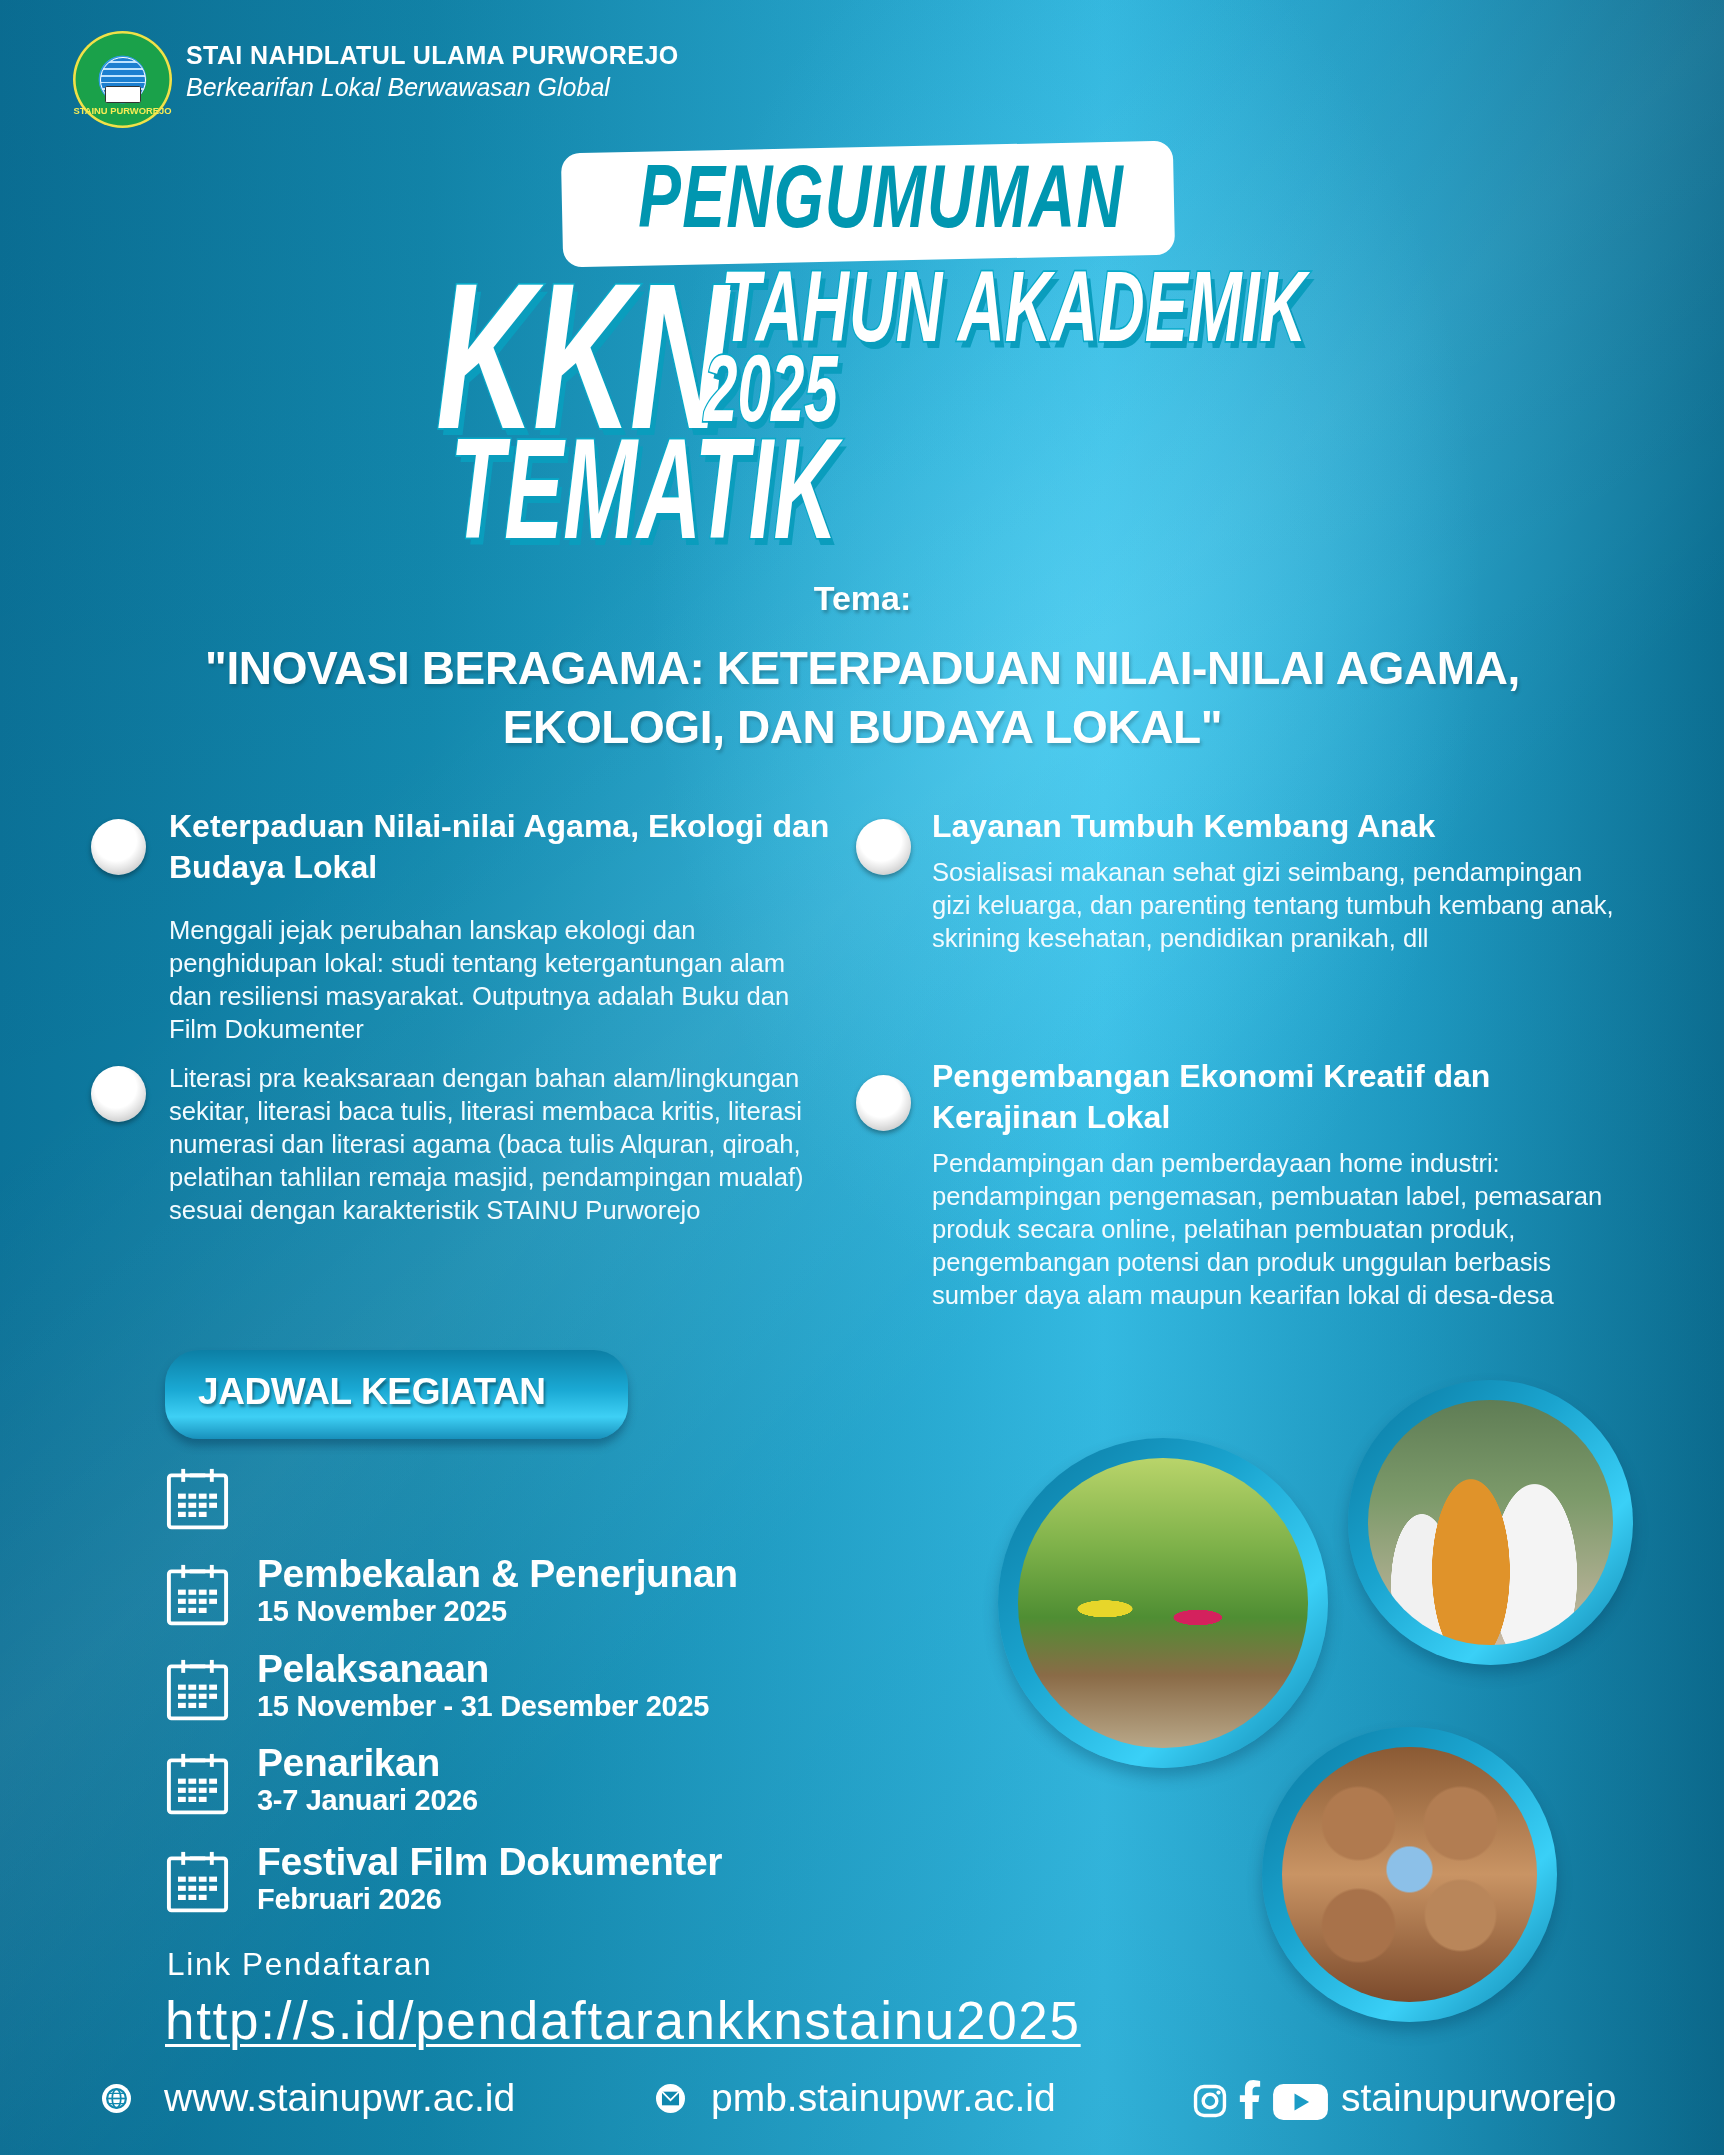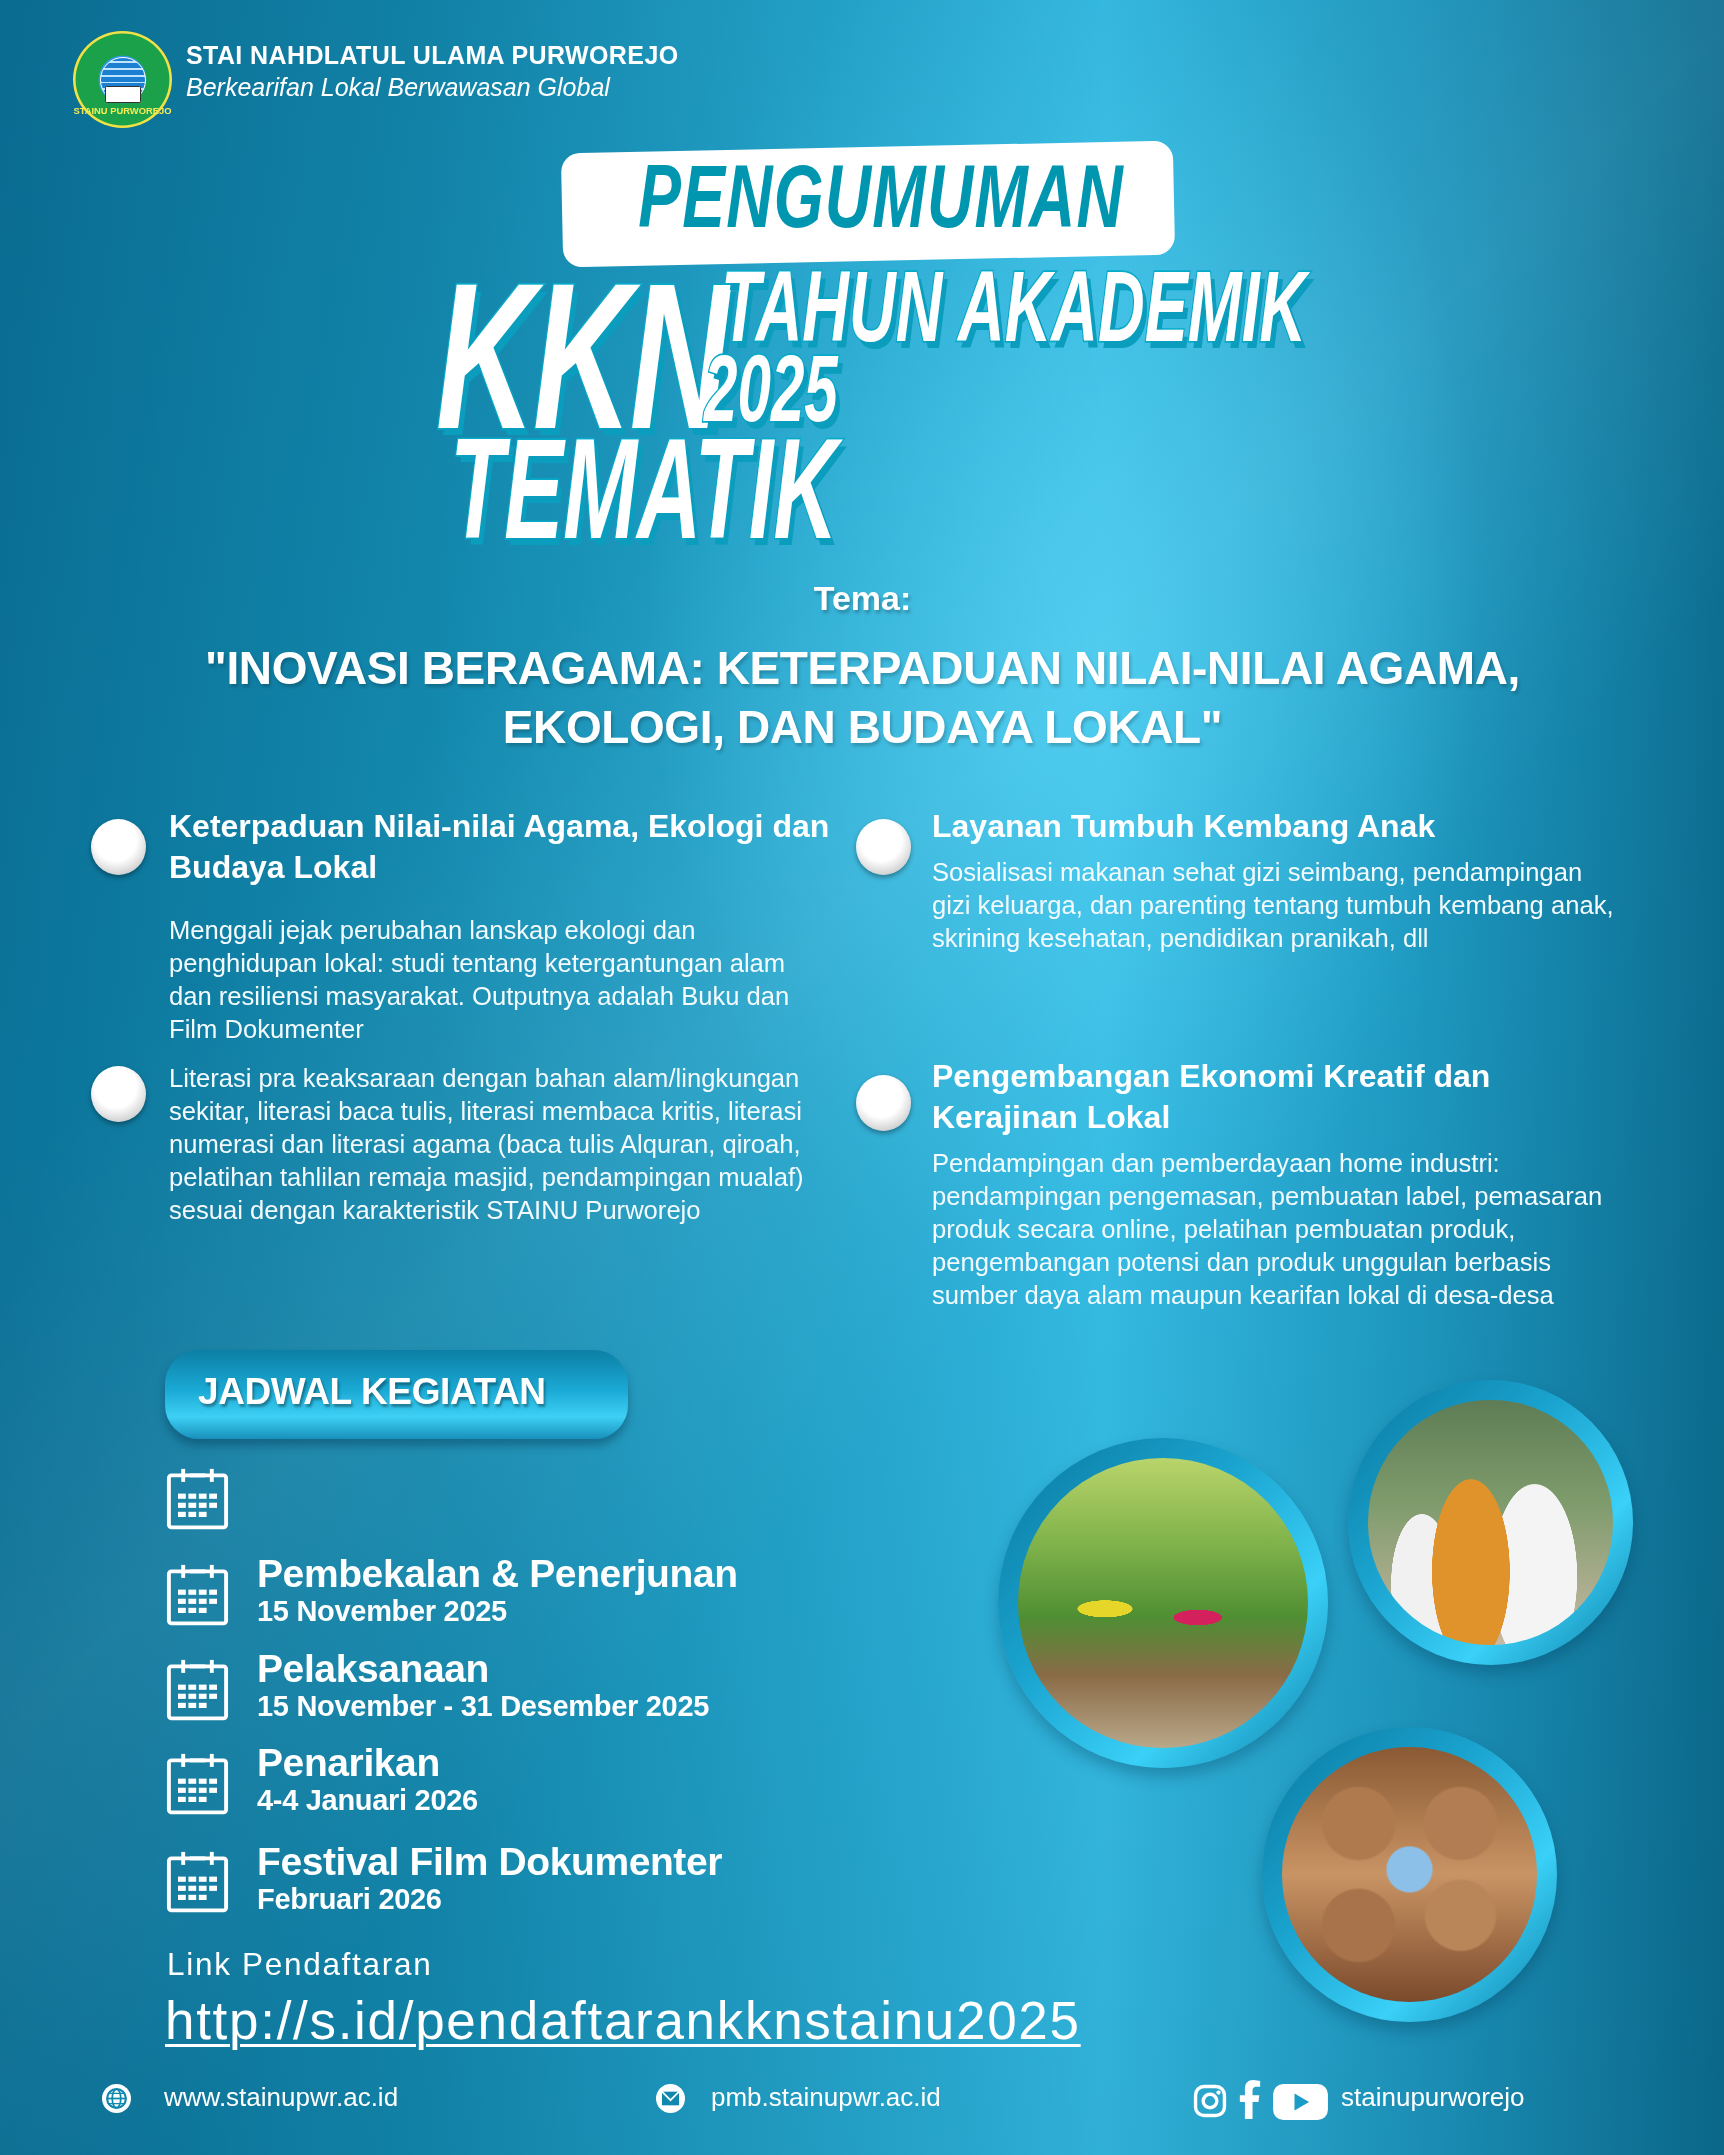--- a/index.html
+++ b/index.html
@@ -86,21 +86,21 @@
   .p3 .inner { background:
       radial-gradient(circle at 50% 48%, #8cc0e8 0 12%, rgba(0,0,0,0) 13%),
       radial-gradient(circle at 30% 30%, #b07a4f 0 14%, rgba(0,0,0,0) 15%),
       radial-gradient(circle at 70% 30%, #b27d52 0 14%, rgba(0,0,0,0) 15%),
       radial-gradient(circle at 30% 70%, #a8724a 0 14%, rgba(0,0,0,0) 15%),
       radial-gradient(circle at 70% 66%, #b9865a 0 14%, rgba(0,0,0,0) 15%),
       linear-gradient(180deg, #8a5a34 0%, #c99464 50%, #7b4a2c 100%); }
 
   
   .f-icon { width: 29px; height: 29px; border-radius: 50%; background: #fff; color: #0f87ae; font-size: 20.4px; line-height: 29px; text-align: center; font-weight: bold; }
-  .f-text { font-size: 26px; line-height: 37px; }
+  .f-text { font-size: 39px; line-height: 37px; }
 </style>
 </head>
 <body>
 
 <div class="poster">
 
   <div class="abs logo">
     <div class="globe"></div>
     <div class="book"></div>
     <div class="ring-text">STAINU PURWOREJO</div>
@@ -235,21 +235,21 @@
           <rect x="25" y="29" width="6" height="4"></rect>
           <rect x="33" y="29" width="6" height="4"></rect>
           <rect x="9" y="36" width="6" height="4"></rect>
           <rect x="17" y="36" width="6" height="4"></rect>
           <rect x="25" y="36" width="6" height="4"></rect>
         </g>
     </svg>
   </div>
   <div class="abs" style="left:257px; top:1741px;">
     <div class="sched-title">Penarikan</div>
-    <div class="sched-date">4-4 Januari 2026</div>
+    <div class="sched-date">3-7 Januari 2026</div>
   </div>
 
   <div class="abs" style="left:166px; top:1848px;">
     <svg class="cal" viewBox="0 0 48 50">
       <rect x="2" y="8" width="44" height="40" rx="2" fill="none" stroke="#fff" stroke-width="3"></rect>
       <line x1="13" y1="3" x2="13" y2="13" stroke="#fff" stroke-width="3"></line>
       <line x1="35" y1="3" x2="35" y2="13" stroke="#fff" stroke-width="3"></line>
       <line x1="18" y1="8" x2="30" y2="8" stroke="#fff" stroke-width="3"></line>
       <g fill="#fff">
           <rect x="9" y="22" width="6" height="4"></rect>

